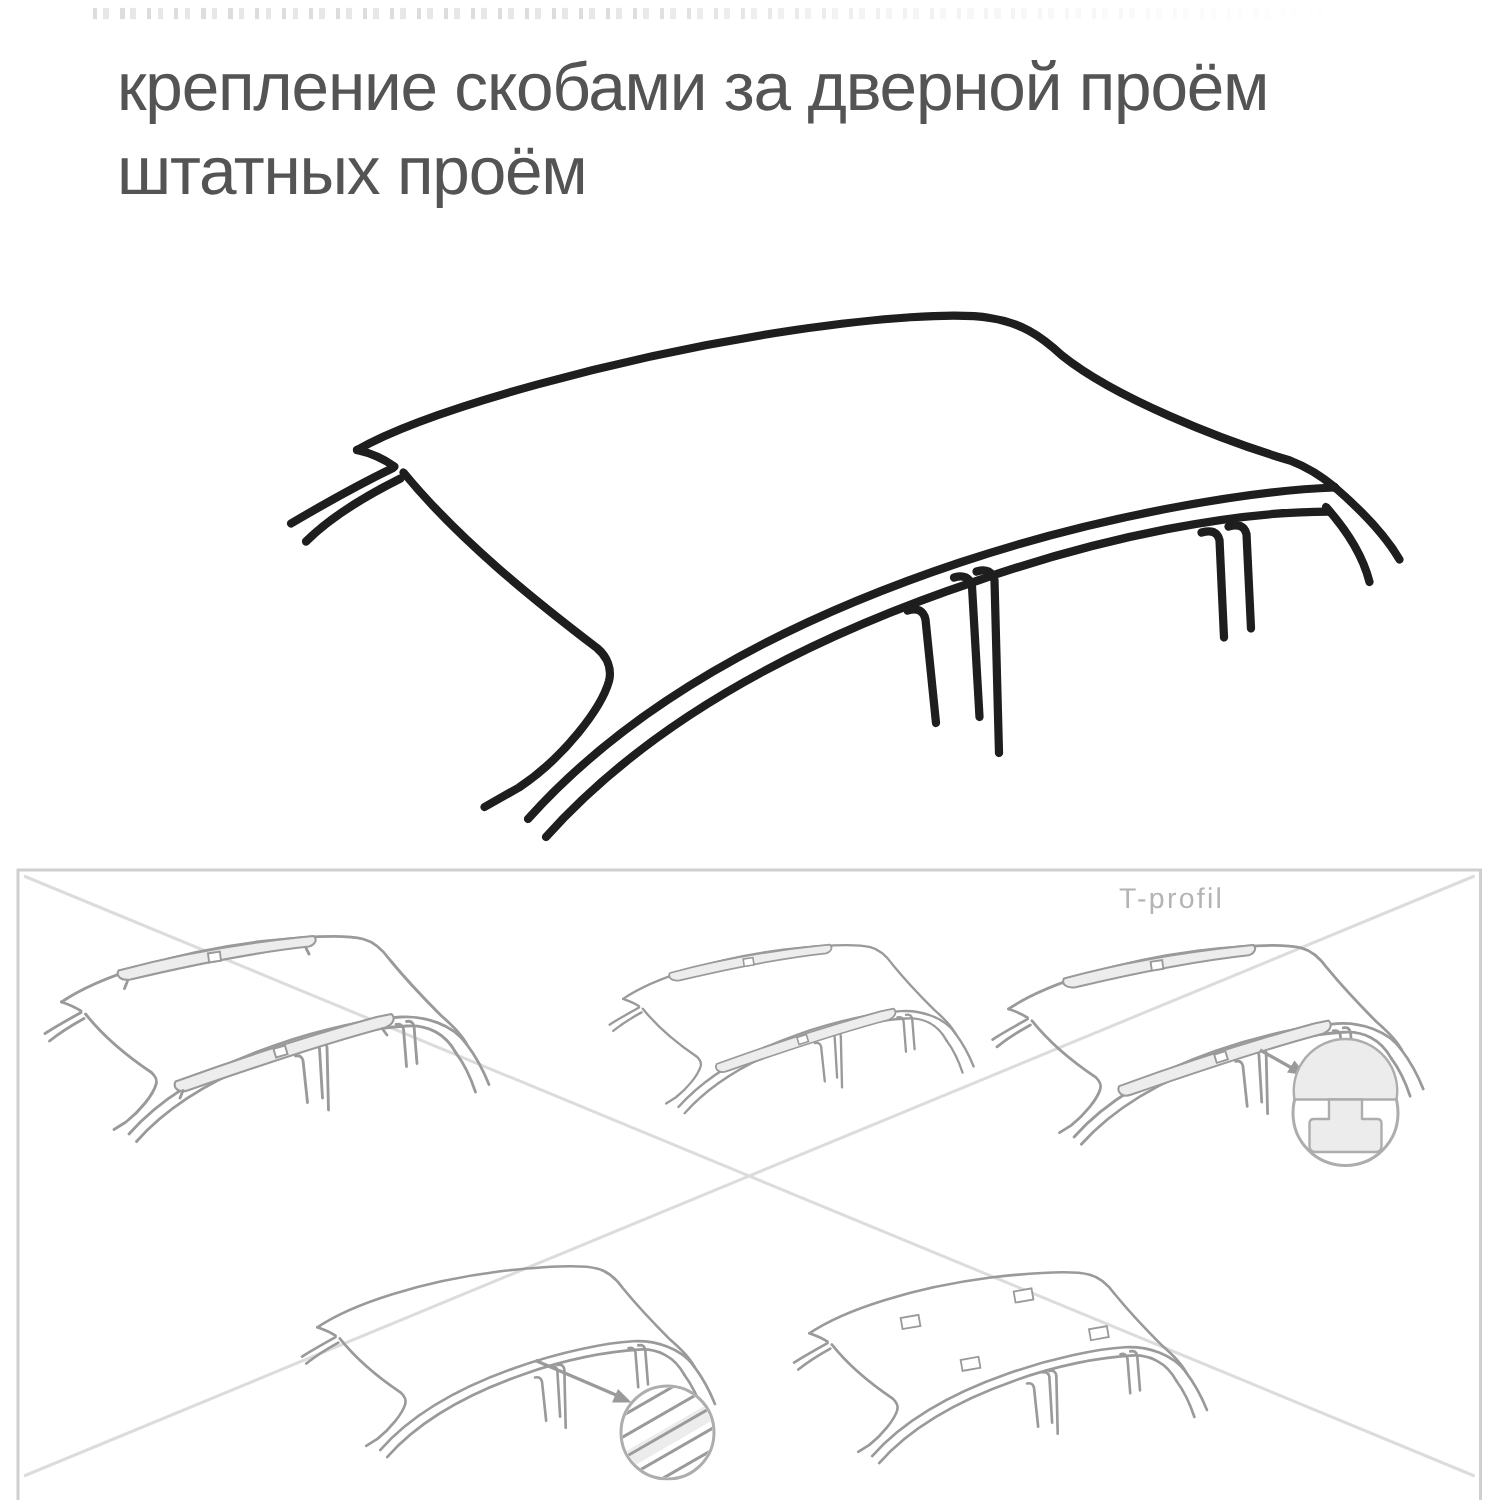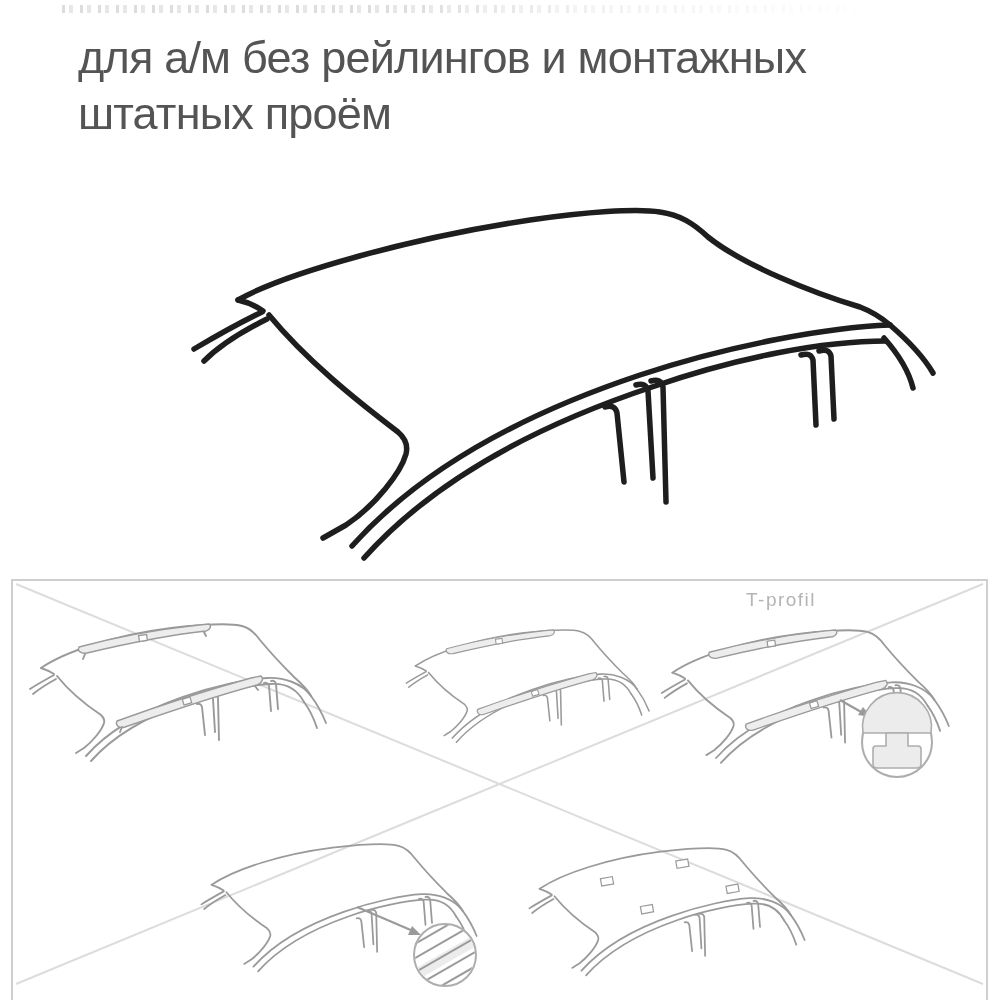--- a/index.html
+++ b/index.html
@@ -38,21 +38,21 @@
   }
 </style>
 </head>
 <body>
 
 <div class="stage">
 
   <div class="top-artifact"></div>
 
   <div class="heading">
-    <div>для а/м без рейлингов и монтажных</div>
+    <div>крепление скобами за дверной проём</div>
     <div>штатных проём</div>
   </div>
 
   <svg class="main-art" width="875" height="385" viewBox="0 0 875 385">
     <g>
 
       <path class="ink" d="M153,105 C200,78 330,42 445,25 C500,17 552,13 575,17 C595,20 608,28 623,42 C658,70 728,98 775,112 C788,117 798,124 805,130"></path>
 
       <path class="ink" d="M153,105 C162,107 171,111 178,116"></path>
 

